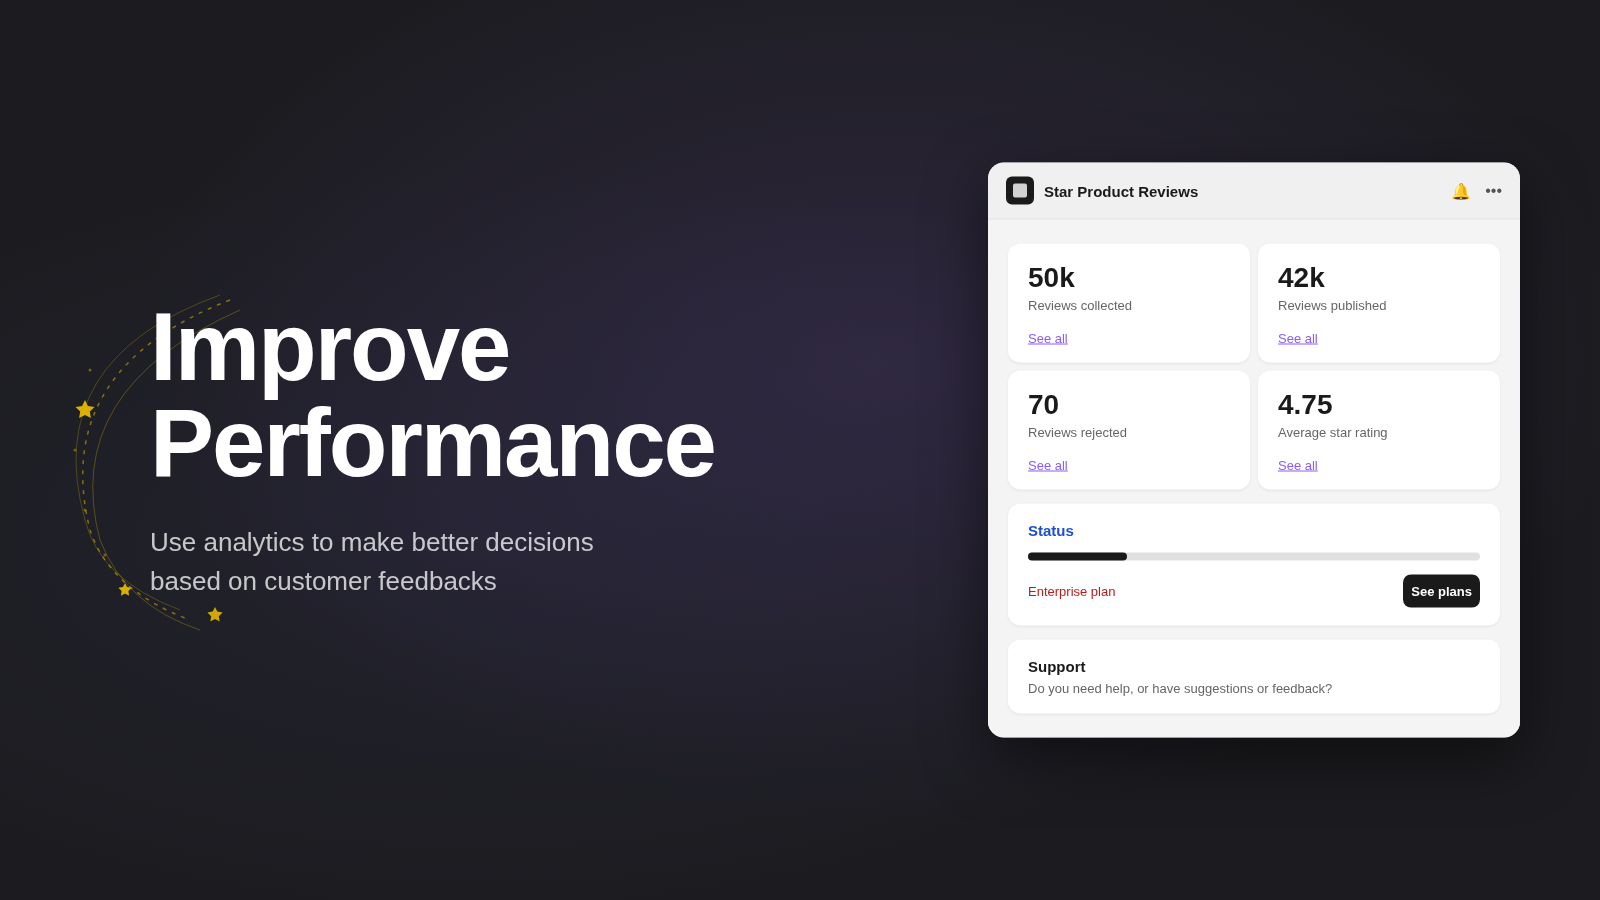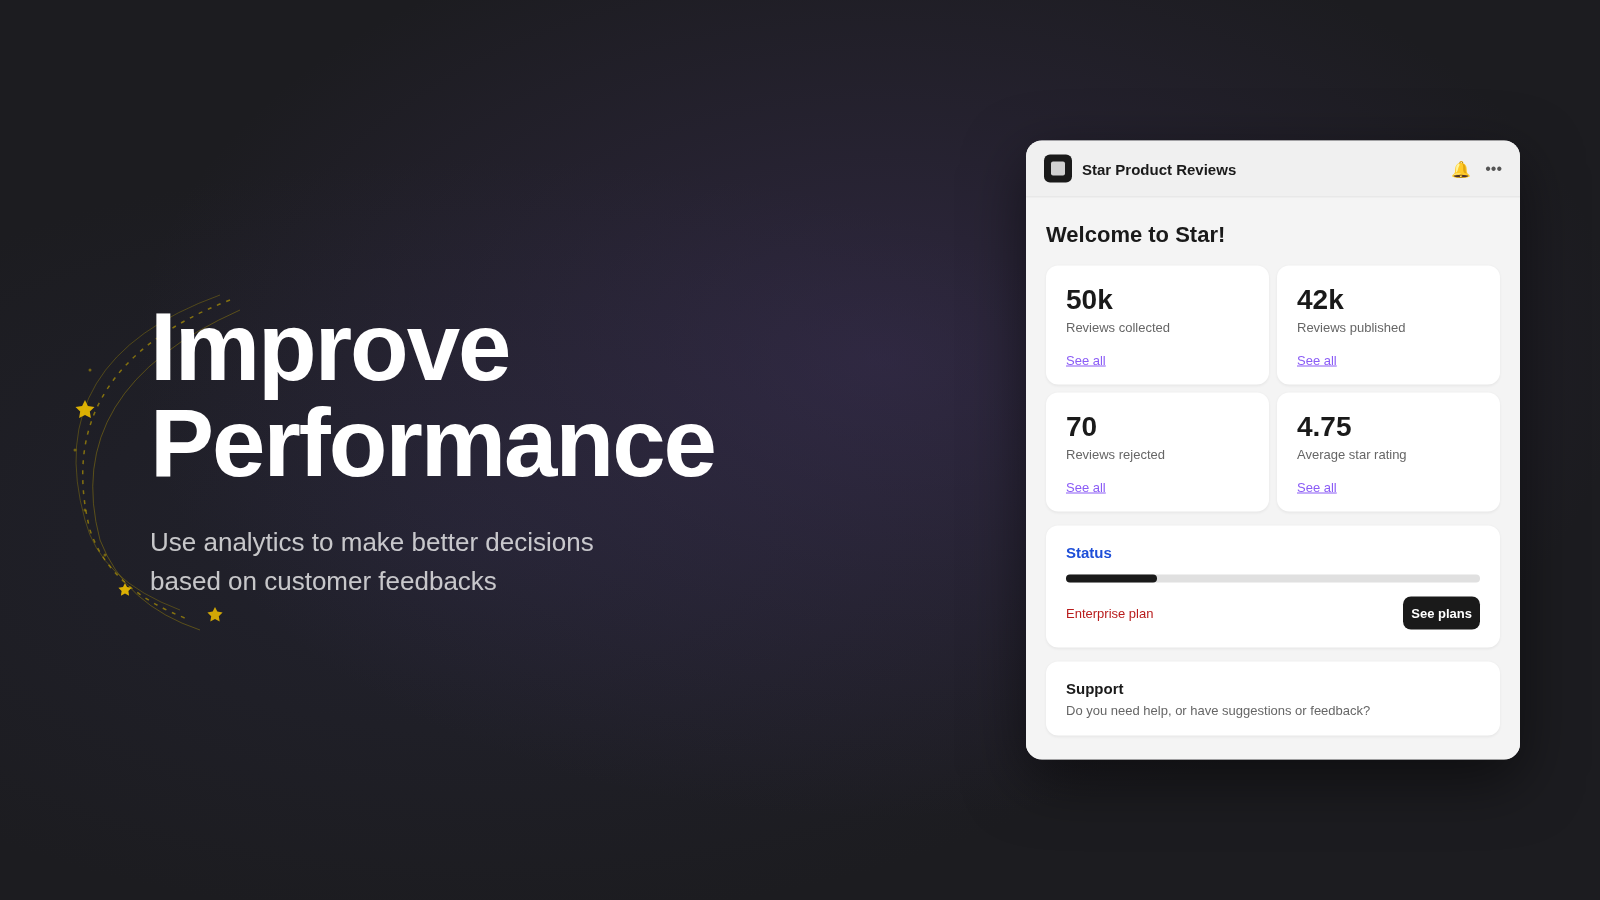--- a/index.html
+++ b/index.html
@@ -61,21 +61,21 @@
       width: 280px;
       height: 400px;
     }
 
     
     .right-panel {
       position: absolute;
       right: 80px;
       top: 50%;
       transform: translateY(-50%);
-      width: 494px;
+      width: 532px;
       background: #f4f4f4;
       border-radius: 16px;
       box-shadow: 0 20px 60px rgba(0,0,0,0.5);
       overflow: hidden;
     }
 
     
     .panel-header {
       display: flex;
       align-items: center;
@@ -295,21 +295,20 @@
       </div>
       <span class="panel-title">Star Product Reviews</span>
     </div>
     <div class="panel-header-right">
       <span class="header-icon">🔔</span>
       <span class="header-icon">•••</span>
     </div>
   </div>
 
   <div class="panel-body">
-    <h2 class="welcome-title">Welcome to Star!</h2>
 
     <div class="stats-grid">
 
       <div class="stat-card">
         <span class="stat-number">50k</span>
         <span class="stat-label">Reviews collected</span>
         <span class="stat-link">See all</span>
       </div>
 
       <div class="stat-card">

